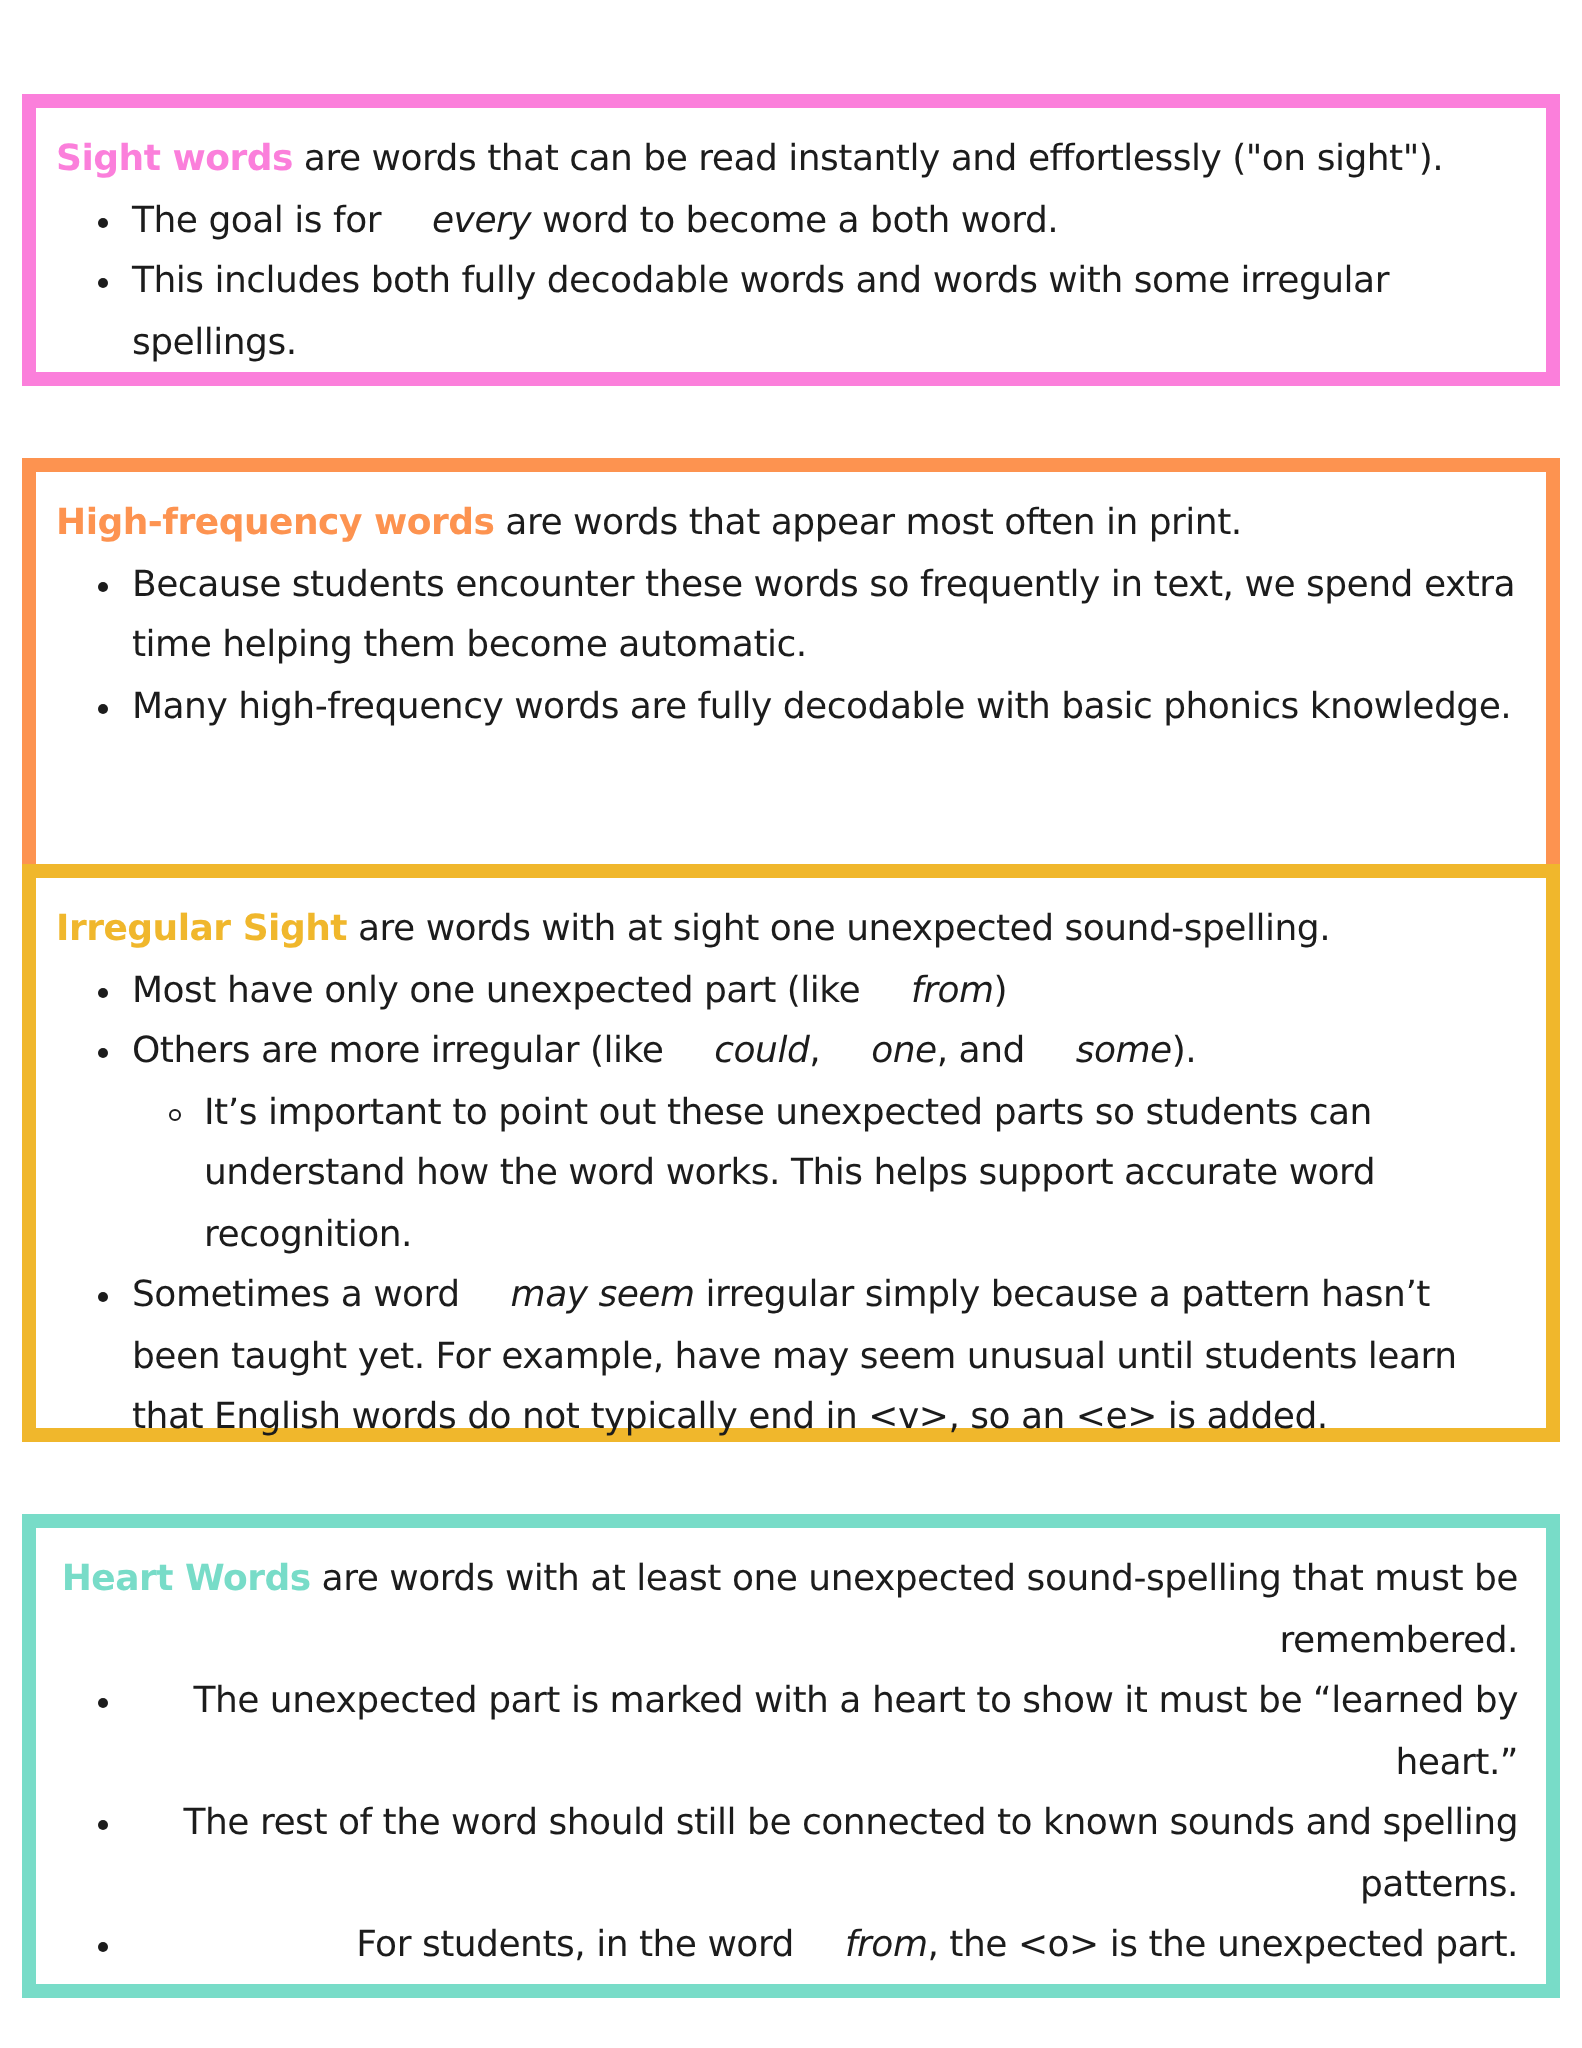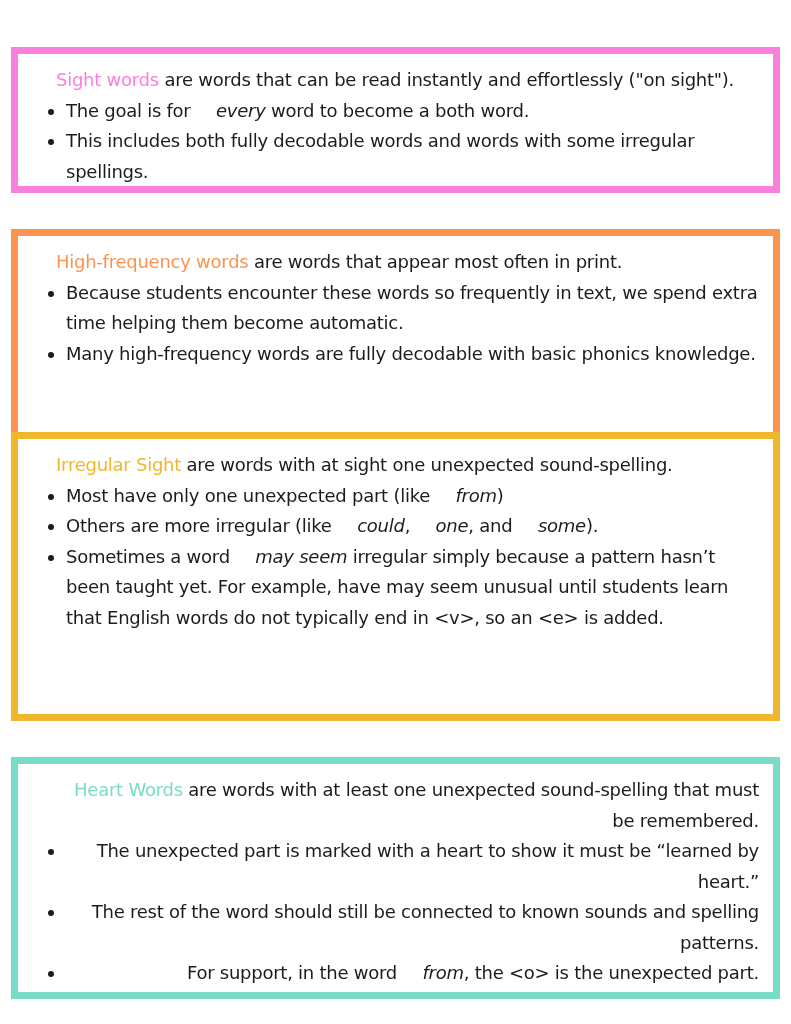--- a/index.html
+++ b/index.html
@@ -8,21 +8,21 @@
       font-family: "DejaVu Sans", sans-serif; color: #1c1c1c;
     }
     .card {
       position: absolute; left: 11px; width: 769px; box-sizing: border-box;
       border: 7px solid #ccc; background: #fff;
       padding: 11px 14px 0 10px;
     }
     .card p, .card li {
       font-size: 18px; line-height: 30.5px; margin: 0; letter-spacing: -0.25px;
     }
-    .term { font-weight: normal; margin-left: 28px; }
+    .term { font-weight: bold; }
     ul { margin: 0; padding-left: 38px; list-style: disc; }
     ul ul { list-style: circle; padding-left: 36px; }
     li { padding-left: 0; }
     em { font-style: italic; margin-left: 20px; }
     #card-sight { top: 47px; height: 146px; border-color: #fb7fdb; }
     #card-hf { top: 229px; height: 210px; border-color: #fd9350; }
     #card-irr { top: 432px; height: 289px; border-color: #f0b72c; }
     #card-heart { top: 757px; height: 242px; border-color: #78dcc8; text-align: right; }
   </style>
 </head>
@@ -42,25 +42,28 @@
     <li>Because students encounter these words so frequently in text, we spend extra time helping them become automatic.</li>
     <li>Many high-frequency words are fully decodable with basic phonics knowledge.</li>
   </ul>
 </div>
 
 <div class="card" id="card-irr">
   <p><span class="term" style="color:#f0b72c">Irregular Sight</span><span> are words with at sight one unexpected sound-spelling.</span></p>
   <ul>
     <li><span>Most have only one unexpected part (like </span><em>from</em><span>)</span></li>
     <li><span>Others are more irregular (like </span><em>could</em><span>, </span><em>one</em><span>, and </span><em>some</em><span>).</span>
+      <ul>
+        <li>It’s important to point out these unexpected parts so students can understand how the word works. This helps support accurate word recognition.</li>
+      </ul>
     </li>
     <li><span>Sometimes a word </span><em>may seem</em><span> irregular simply because a pattern hasn’t been taught yet. For example, have may seem unusual until students learn that English words do not typically end in &lt;v&gt;, so an &lt;e&gt; is added.</span></li>
   </ul>
 </div>
 
 <div class="card" id="card-heart">
   <p><span class="term" style="color:#78dcc8">Heart Words</span><span> are words with at least one unexpected sound-spelling that must be remembered.</span></p>
   <ul>
     <li>The unexpected part is marked with a heart to show it must be “learned by heart.”</li>
     <li>The rest of the word should still be connected to known sounds and spelling patterns.</li>
-    <li><span>For support, in the word </span><em>from</em><span>, the &lt;o&gt; is the unexpected part.</span></li>
+    <li><span>For students, in the word </span><em>from</em><span>, the &lt;o&gt; is the unexpected part.</span></li>
   </ul>
 </div>
 
 </body></html>

